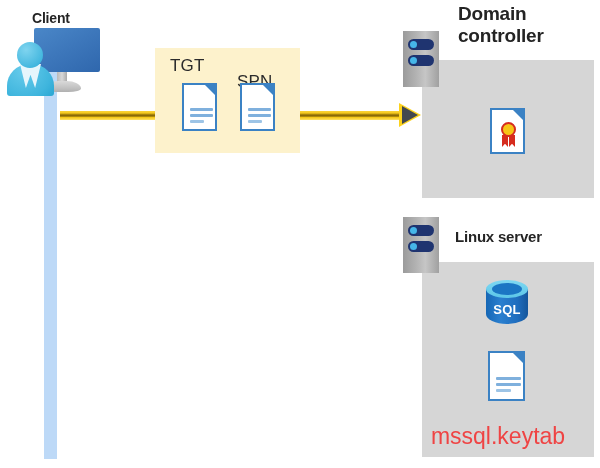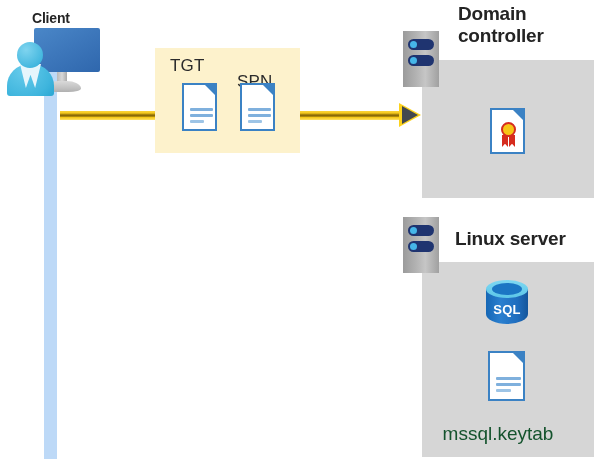--- a/index.html
+++ b/index.html
@@ -26,21 +26,21 @@
   .title {
     position: absolute;
     font-weight: bold;
     color: #242424;
     letter-spacing: -0.2px;
     line-height: 1.18;
     white-space: pre-line;
   }
   #client-title   { left: 32px;  top: 10px;   font-size: 14px; }
   #dc-title       { left: 458px; top: 3px;   font-size: 19px; }
-  #linux-title    { left: 455px; top: 228px; font-size: 19px; }
+  #linux-title    { left: 455px; top: 228px; font-size: 15px; }
 
   
   .lifeline {
     position: absolute;
     left: 44px;
     top: 68px;
     width: 13px;
     height: 391px;
     background: #bdd9f7;
   }
@@ -247,22 +247,22 @@
     font-weight: bold;
     letter-spacing: 0.3px;
   }
 
   
   #keytab-caption {
     position: absolute;
     left: 422px; top: 423px;
     width: 152px;
     text-align: center;
-    font-size: 19px;
-    color: #14532d;
+    font-size: 23px;
+    color: #ef4444;
   }
 </style>
 </head>
 <body>
 
 <div class="stage">
 
   <div class="lifeline"></div>
 
   <div class="title" id="client-title">Client</div>

